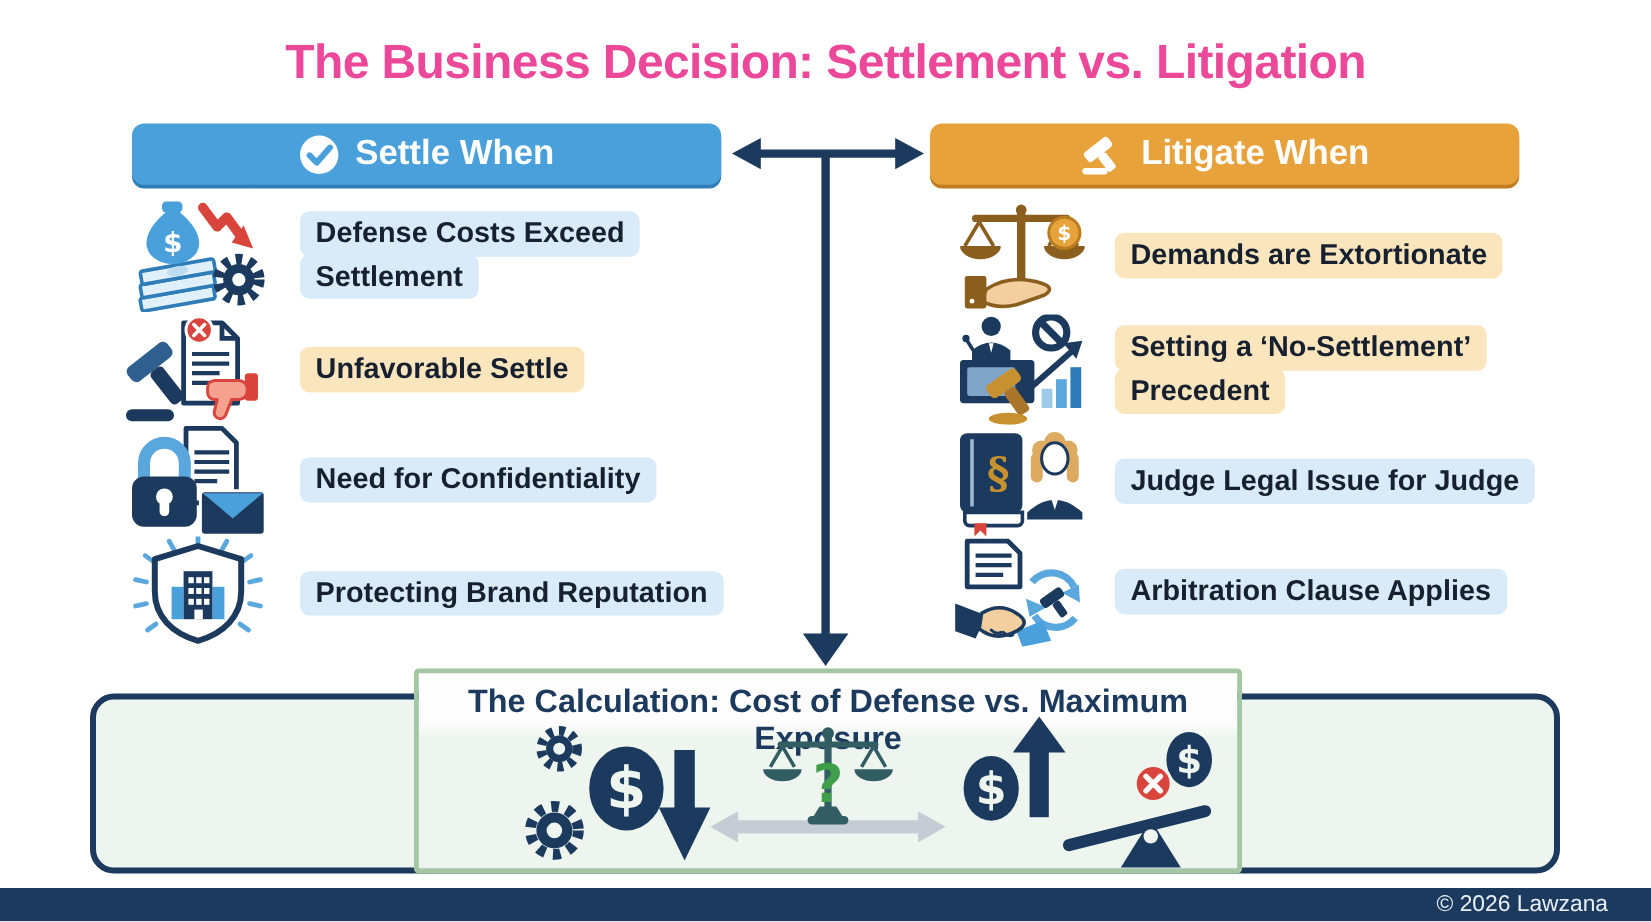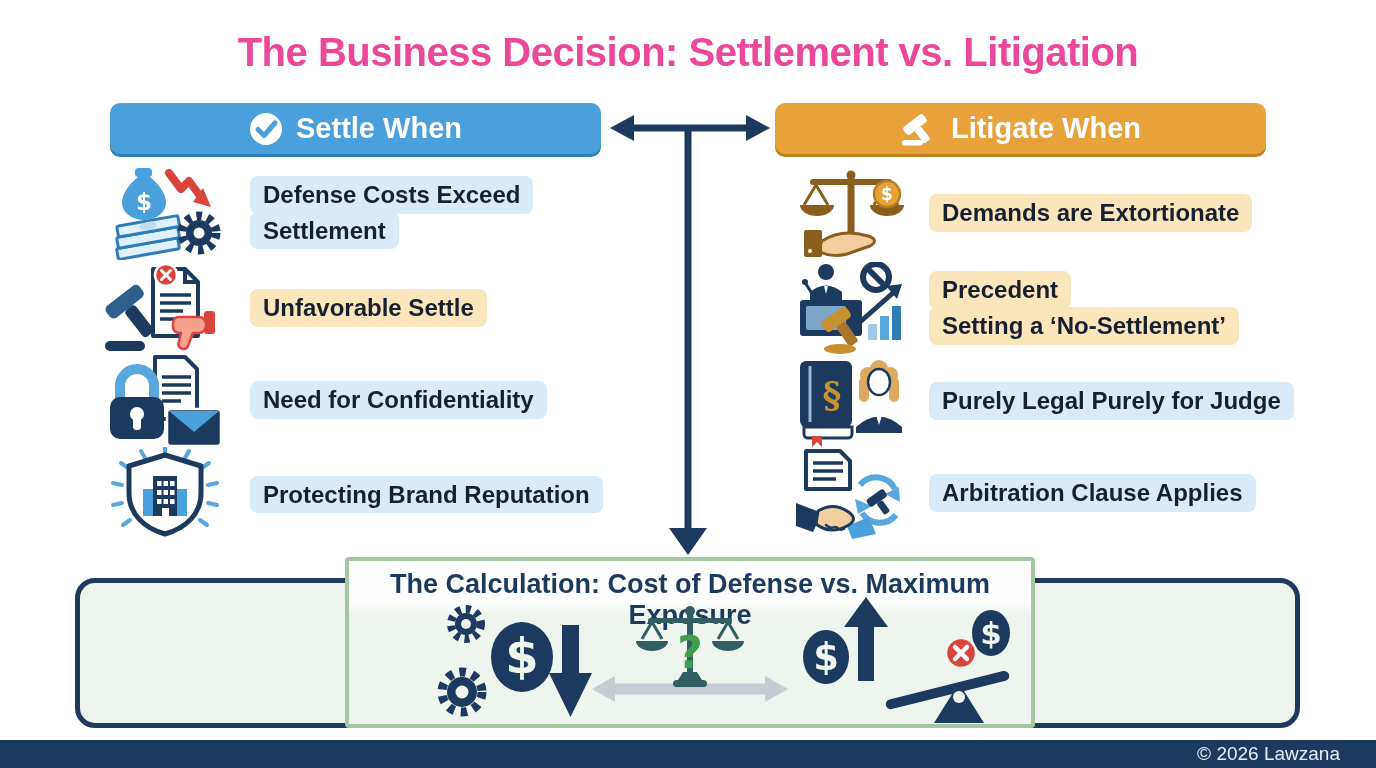--- a/index.html
+++ b/index.html
@@ -207,22 +207,22 @@
       <rect x="96" y="44" width="9" height="34" fill="#2e7cb8"></rect>
       <path d="M64 60 L98 30" stroke="#1c3a5e" stroke-width="5" fill="none"></path>
       <polygon points="90,24 106,22 101,37" fill="#1c3a5e"></polygon>
       <g transform="rotate(-35 42 58)">
         <rect x="26" y="50" width="30" height="13" rx="4" fill="#c8912f"></rect>
         <rect x="36" y="63" width="11" height="24" rx="3" fill="#a9762b"></rect>
       </g>
       <ellipse cx="44" cy="87" rx="16" ry="5" fill="#c8912f"></ellipse>
     </svg>
     <div class="labels">
+      <span class="hl hl-cream">Setting a ‘No-Settlement’</span>
       <span class="hl hl-cream">Precedent</span>
-      <span class="hl hl-cream">Setting a ‘No-Settlement’</span>
     </div>
   </div>
 
   <div class="row" style="left:795px;top:355px;height:92px;">
     <svg class="iconbox" width="112" height="92" viewBox="0 0 110 92">
       <rect x="4" y="6" width="52" height="66" rx="6" fill="#1c3a5e"></rect>
       <line x1="14" y1="11" x2="14" y2="67" stroke="#9fb8d2" stroke-width="3"></line>
       <text x="36" y="52" font-size="36" font-weight="bold" fill="#c8912f" text-anchor="middle" font-family="DejaVu Serif, serif">§</text>
       <path d="M8 72 h48 v7 a4 4 0 0 1 -4 4 h-40 a4 4 0 0 1 -4 -4 z" fill="#fff" stroke="#1c3a5e" stroke-width="3"></path>
       <polygon points="16,81 26,81 26,92 21,87 16,92" fill="#d9453c"></polygon>
@@ -231,21 +231,21 @@
           <circle cx="72" cy="20" r="8"></circle>
           <circle cx="94" cy="20" r="8"></circle>
         <rect x="63" y="22" width="10" height="25" rx="5"></rect>
           <rect x="93" y="22" width="10" height="25" rx="5"></rect>
       </g>
       <ellipse cx="83" cy="27" rx="11" ry="13" fill="#fff" stroke="#1c3a5e" stroke-width="2.5"></ellipse>
       <path d="M60 72 q23 -21 46 0 v6 h-46 z" fill="#1c3a5e"></path>
       <polygon points="79,57 87,57 83,70" fill="#fff"></polygon>
     </svg>
     <div class="labels">
-      <span class="hl hl-blue">Purely Legal Purely for Judge</span>
+      <span class="hl hl-blue">Judge Legal Issue for Judge</span>
     </div>
   </div>
 
   <div class="row" style="left:795px;top:447px;height:92px;">
     <svg class="iconbox" width="112" height="92" viewBox="0 0 110 92">
       <path d="M10 4 h34 l10 10 v28 h-44 z" fill="#fff" stroke="#1c3a5e" stroke-width="4" stroke-linejoin="round"></path>
       <g stroke="#1c3a5e" stroke-width="3.5">
         <line x1="17" y1="16" x2="47" y2="16"></line>
           <line x1="17" y1="24" x2="47" y2="24"></line>
           <line x1="17" y1="32" x2="40" y2="32"></line>

